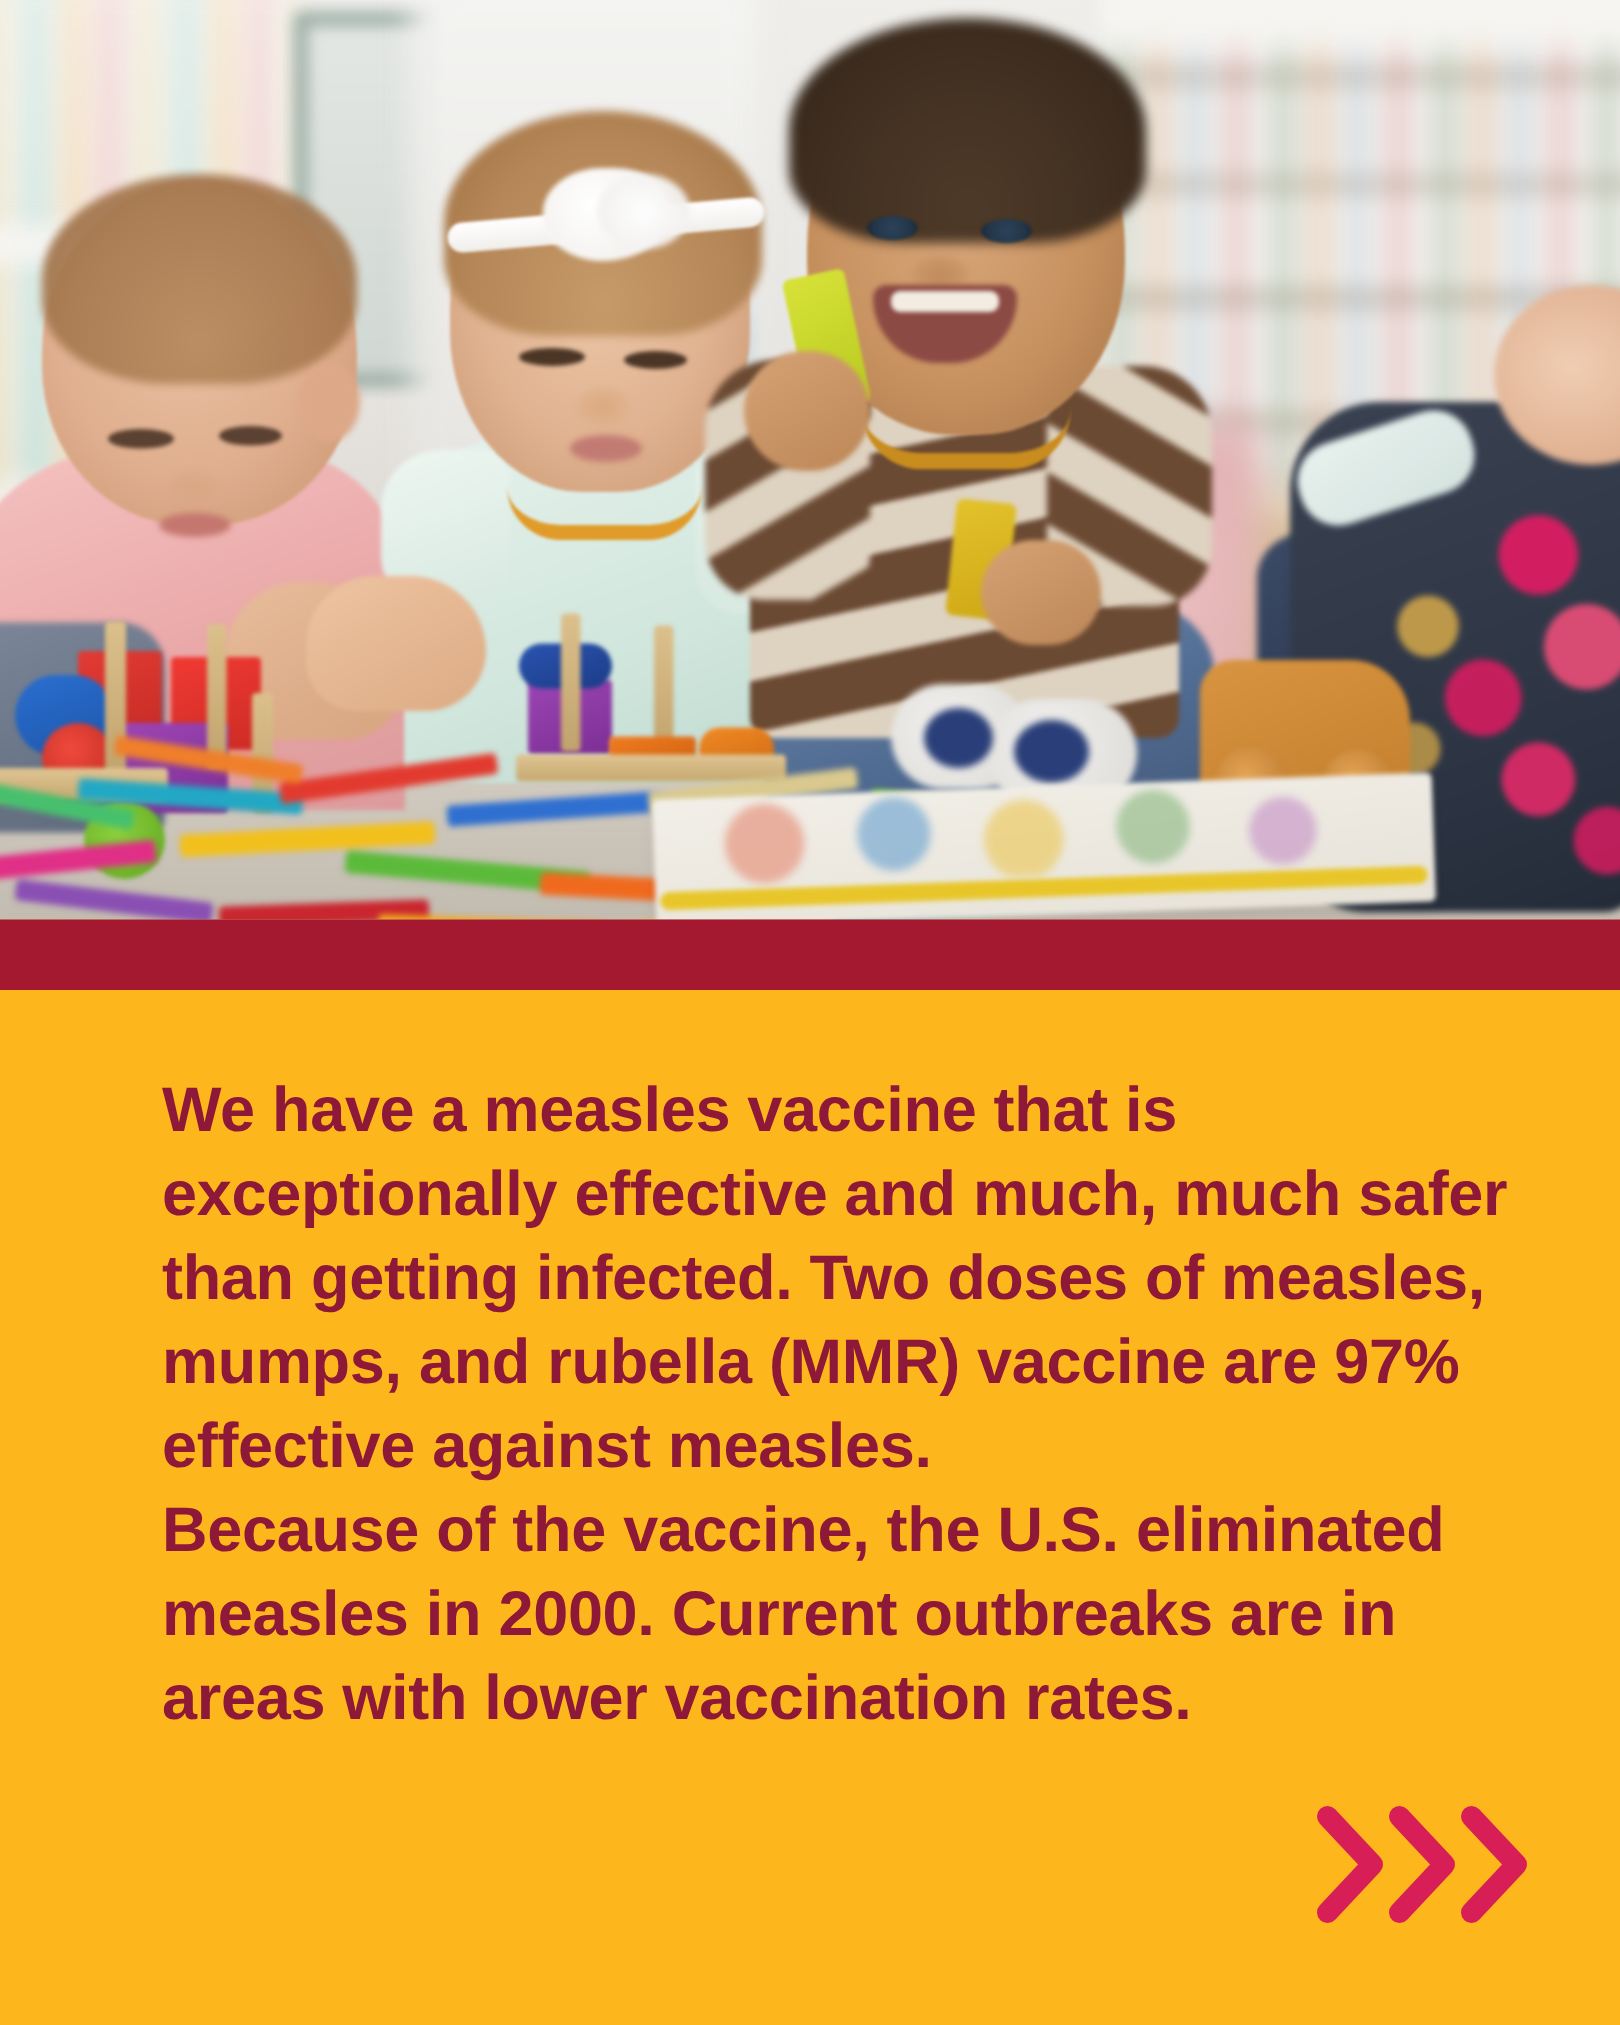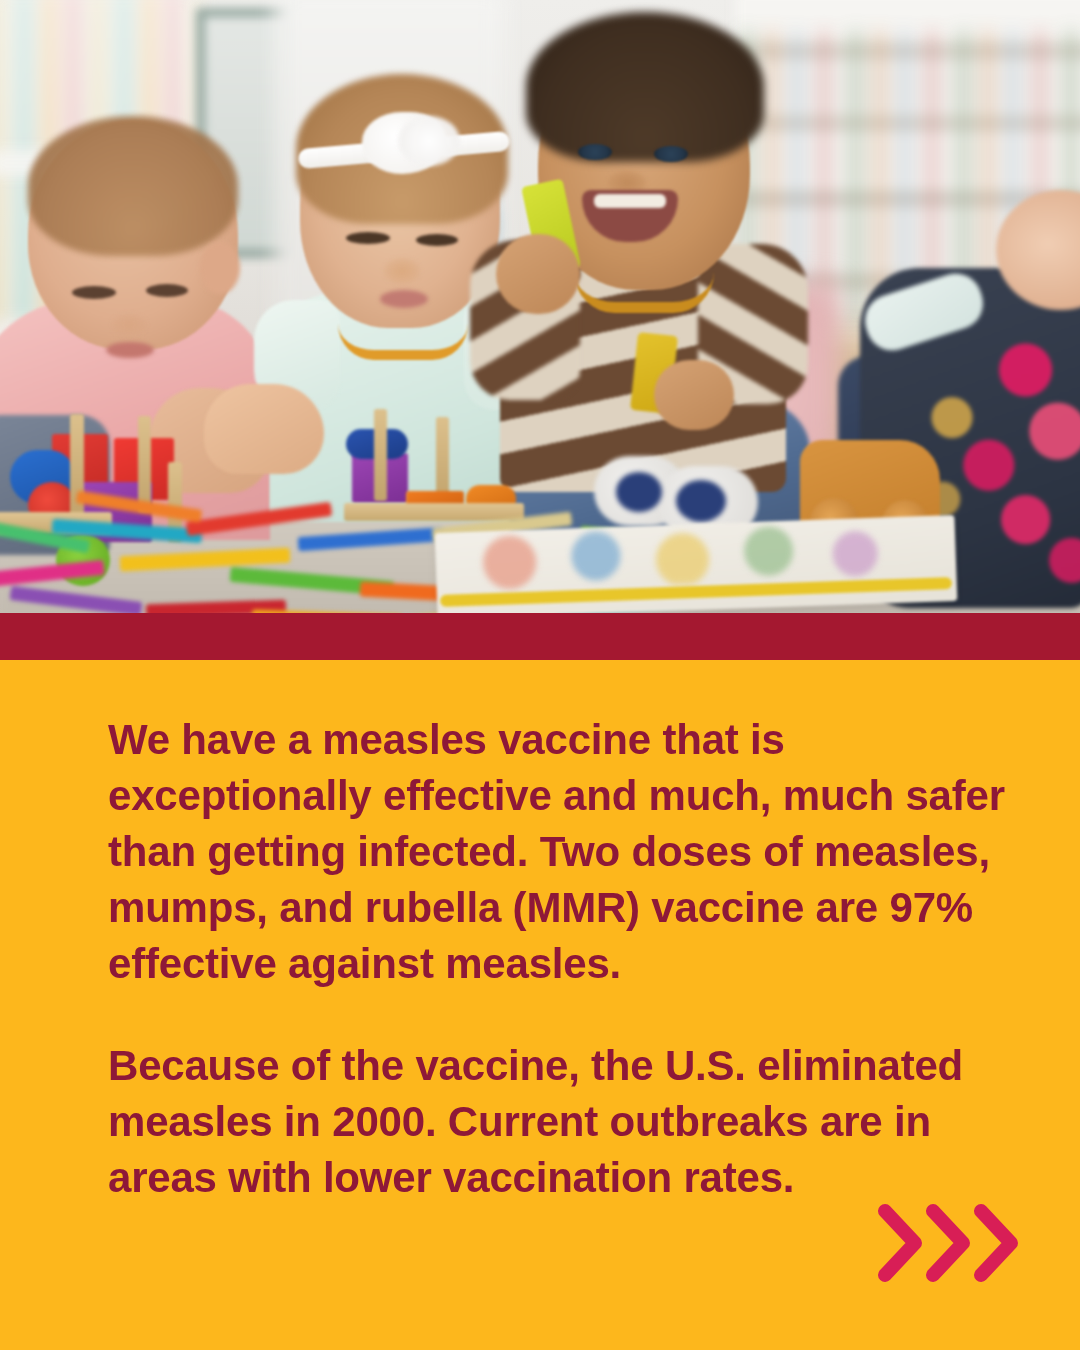--- a/index.html
+++ b/index.html
@@ -481,21 +481,21 @@
   }
   .para {
     margin: 0;
     color: #8E1838;
     font-family: "Liberation Sans", sans-serif;
     font-weight: bold;
     font-size: 42px;
     line-height: 56px;
     letter-spacing: -0.2px;
   }
-  #para-2 { margin-top: 46px; }
+  #para-2 { }
 
   
   #chevrons {
     position: absolute;
     left: 876px;
     top: 1202px;
     width: 146px;
     height: 82px;
   }
   #chevrons svg { display: block; }

